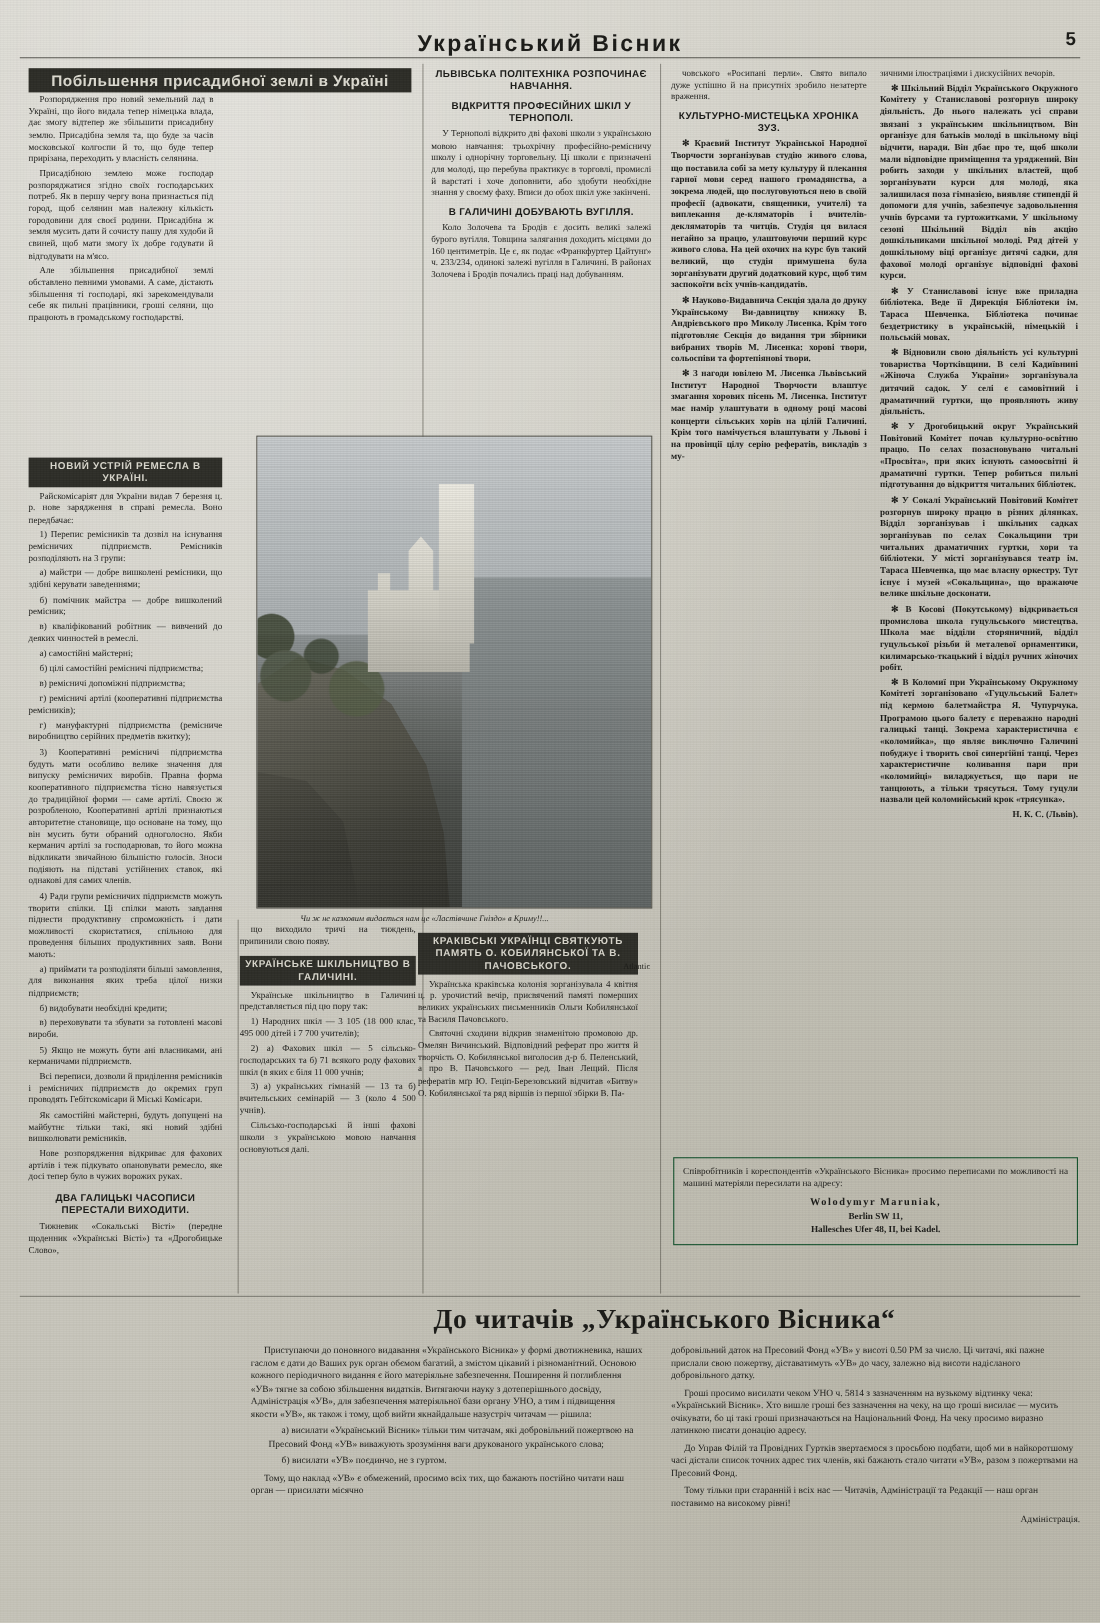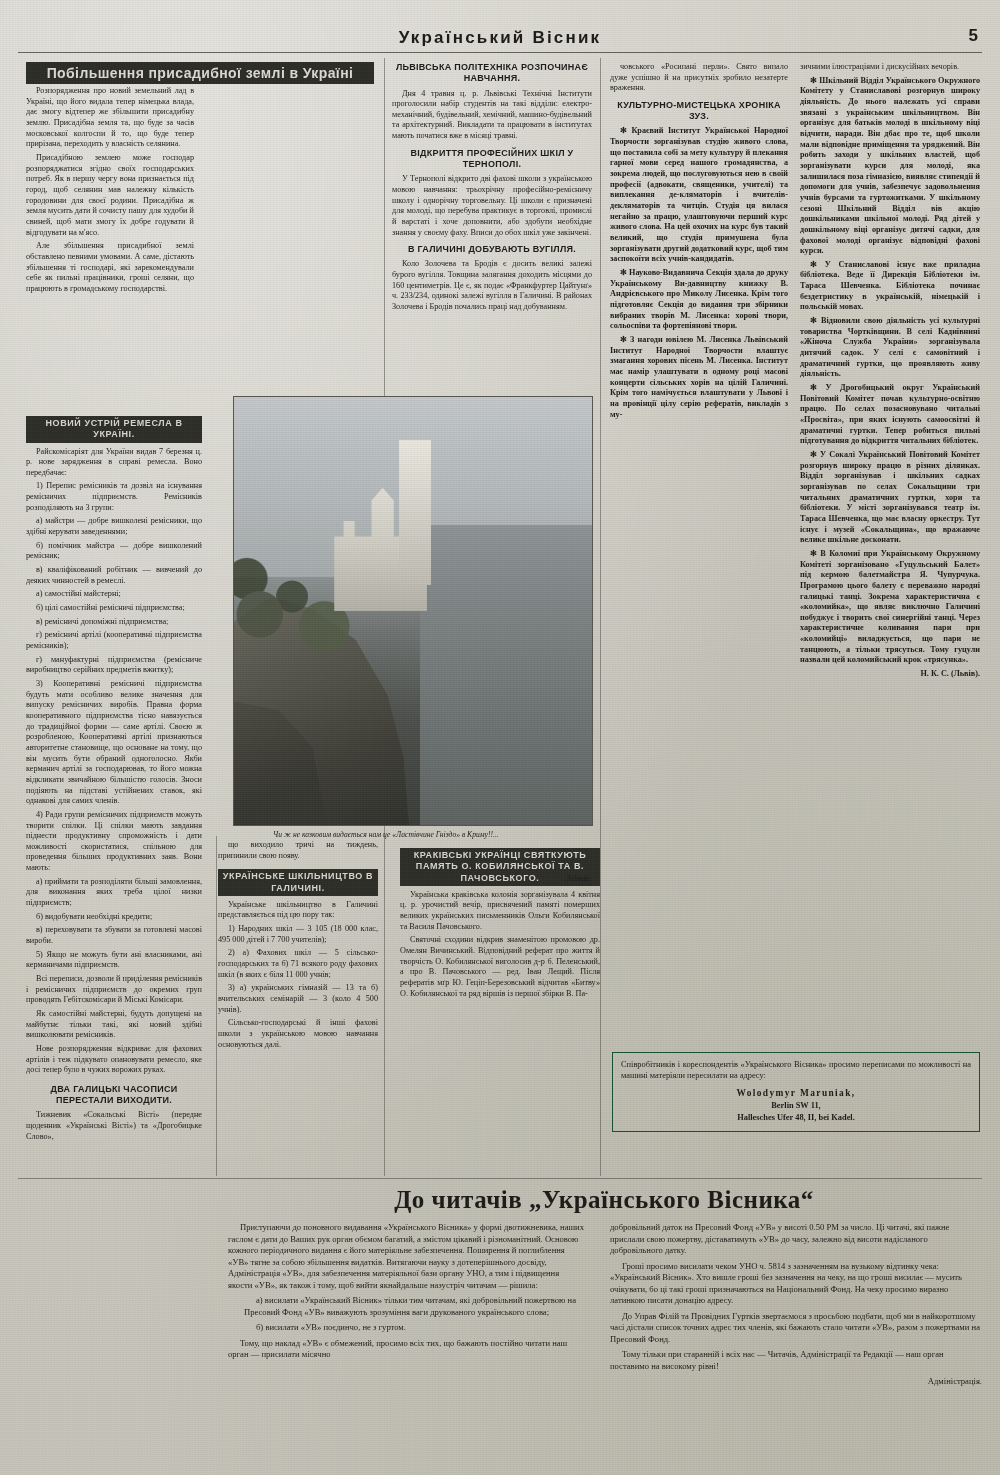--- a/index.html
+++ b/index.html
@@ -27,21 +27,21 @@
     opacity:.55;pointer-events:none;
   }
   .sheet{position:absolute;inset:0;}
 
   
   .masthead{
     position:absolute;left:18px;right:18px;top:28px;height:26px;
   }
   .masthead .title{
     position:absolute;left:0;right:0;text-align:center;
-    font-size:17px;font-weight:bold;letter-spacing:2.2px;
+    font-size:21px;font-weight:bold;letter-spacing:2.2px;
     font-family:"Liberation Sans",sans-serif;
   }
   .masthead .pageno{
     position:absolute;right:4px;top:-2px;font-size:17px;font-weight:bold;
     font-family:"Liberation Sans",sans-serif;
   }
   .rule{
     position:absolute;left:18px;right:18px;height:1px;background:#3a3a33;opacity:.75;
   }
   .rule.thin{height:1px;opacity:.5}
@@ -223,28 +223,27 @@
     <div class="hdr banner" style="margin-top:8px;">УКРАЇНСЬКЕ ШКІЛЬНИЦТВО В ГАЛИЧИНІ.</div>
     <p>Українське шкільництво в Галичині представляється під цю пору так:</p>
     <p>1) Народних шкіл — 3 105 (18 000 клас, 495 000 дітей і 7 700 учителів);</p>
     <p>2) а) Фахових шкіл — 5 сільсько-господарських та б) 71 всякого роду фахових шкіл (в яких є біля 11 000 учнів;</p>
     <p>3) а) українських гімназій — 13 та б) вчительських семінарій — 3 (коло 4 500 учнів).</p>
     <p>Сільсько-господарські й інші фахові школи з українською мовою навчання основуються далі.</p>
   </div>
 
   <div class="col" style="left:392px;top:62px;width:200px;">
     <div class="hdr">ЛЬВІВСЬКА ПОЛІТЕХНІКА РОЗПОЧИНАЄ НАВЧАННЯ.</div>
-    <p>Дня 4 травня ц. р. Львівські Технічні Інститути проголосили набір студентів на такі відділи: електро-механічний, будівельний, хемічний, машино-будівельний та архітектурний. Викладати та працювати в інститутах мають початися вже в місяці травні.</p>
     <div class="hdr" style="margin-top:6px;">ВІДКРИТТЯ ПРОФЕСІЙНИХ ШКІЛ У ТЕРНОПОЛІ.</div>
     <p>У Тернополі відкрито дві фахові школи з українською мовою навчання: трьохрічну професійно-ремісничу школу і однорічну торговельну. Ці школи є призначені для молоді, що перебува практикує в торговлі, промислі й варстаті і хоче доповнити, або здобути необхідне знання у своєму фаху. Вписи до обох шкіл уже закінчені.</p>
     <div class="hdr" style="margin-top:6px;">В ГАЛИЧИНІ ДОБУВАЮТЬ ВУГІЛЛЯ.</div>
     <p>Коло Золочева та Бродів є досить великі залежі бурого вугілля. Товщина залягання доходить місцями до 160 центиметрів. Це є, як подає «Франкфуртер Цайтунґ» ч. 233/234, одинокі залежі вугілля в Галичині. В районах Золочева і Бродів почались праці над добуванням.</p>
   </div>
 
-  <div class="col" style="left:400px;top:840px;width:200px;">
+  <div class="col" style="left:380px;top:840px;width:200px;">
     <p></p>
     <div class="hdr banner" style="margin-top:8px;">КРАКІВСЬКІ УКРАЇНЦІ СВЯТКУЮТЬ ПАМЯТЬ О. КОБИЛЯНСЬКОЇ ТА В. ПАЧОВСЬКОГО.</div>
     <p>Українська краківська колонія зорганізувала 4 квітня ц. р. урочистий вечір, присвячений памяті померших великих українських письменників Ольги Кобилянської та Василя Пачовського.</p>
     <p>Святочні сходини відкрив знаменітою промовою др. Омелян Вичинський. Відповідний реферат про життя й творчість О. Кобилянської виголосив д-р б. Пеленський, а про В. Пачовського — ред. Іван Лещий. Після рефератів мґр Ю. Геціп-Березовський відчитав «Битву» О. Кобилянської та ряд віршів із першої збірки В. Па-</p>
   </div>
 
   <div class="col" style="left:610px;top:62px;width:178px;">
     <p>човського «Росипані перли». Свято випало дуже успішно й на присутніх зробило незатерте враження.</p>
     <div class="hdr" style="margin-top:6px;">КУЛЬТУРНО-МИСТЕЦЬКА ХРОНІКА ЗУЗ.</div>
     <p class="star">✻ Краєвий Інститут Української Народної Творчости зорганізував студію живого слова, що поставила собі за мету культуру й плекання гарної мови серед нашого громадянства, а зокрема людей, що послуговуються нею в своїй професії (адвокати, священики, учителі) та виплекання де-кляматорів і вчителів-декляматорів та читців. Студія ця вилася негайно за працю, улаштовуючи перший курс живого слова. На цей охочих на курс був такий великий, що студія примушена була зорганізувати другий додатковий курс, щоб тим заспокоїти всіх учнів-кандидатів.</p>
@@ -252,20 +251,21 @@
     <p class="star">✻ З нагоди ювілею М. Лисенка Львівський Інститут Народної Творчости влаштує змагання хорових пісень М. Лисенка. Інститут має намір улаштувати в одному році масові концерти сільських хорів на цілій Галичині. Крім того намічується влаштувати у Львові і на провінції цілу серію рефератів, викладів з му-</p>
   </div>
 
   <div class="col" style="left:800px;top:62px;width:180px;">
     <p class="ni">зичними ілюстраціями і дискусійних вечорів.</p>
     <p class="star">✻ Шкільний Відділ Українського Окружного Комітету у Станиславові розгорнув широку діяльність. До нього належать усі справи звязані з українським шкільництвом. Він організує для батьків молоді в шкільному віці відчити, наради. Він дбає про те, щоб школи мали відповідне приміщення та уряджений. Він робить заходи у шкільних властей, щоб зорганізувати курси для молоді, яка залишилася поза гімназією, виявляє стипендії й допомоги для учнів, забезпечує задовольнення учнів бурсами та гуртожитками. У шкільному сезоні Шкільний Відділ вів акцію дошкільниками шкільної молоді. Ряд дітей у дошкільному віці організує дитячі садки, для фахової молоді організує відповідні фахові курси.</p>
     <p class="star">✻ У Станиславові існує вже приладна бібліотека. Веде її Дирекція Бібліотеки ім. Тараса Шевченка. Бібліотека починає бездетристику в українській, німецькій і польській мовах.</p>
     <p class="star">✻ Відновили свою діяльність усі культурні товариства Чортківщини. В селі Кадиївнині «Жіноча Служба України» зорганізувала дитячий садок. У селі є самовітний і драматичний гуртки, що проявляють живу діяльність.</p>
     <p class="star">✻ У Дрогобицький округ Український Повітовий Комітет почав культурно-освітню працю. По селах позасновувано читальні «Просвіта», при яких існують самоосвітні й драматичні гуртки. Тепер робиться пильні підготування до відкриття читальних бібліотек.</p>
     <p class="star">✻ У Сокалі Український Повітовий Комітет розгорнув широку працю в різних ділянках. Відділ зорганізував і шкільних садках зорганізував по селах Сокальщини три читальних драматичних гуртки, хори та бібліотеки. У місті зорганізувався театр ім. Тараса Шевченка, що має власну оркестру. Тут існує і музей «Сокальщина», що вражаюче велике шкільне досконати.</p>
+    <p class="star">✻ В Косові (Покутському) відкривається промислова школа гуцульського мистецтва. Школа має відділи сторяничний, відділ гуцульської різьби й металевої орнаментики, килимарсько-ткацький і відділ ручних жіночих робіт.</p>
     <p class="star">✻ В Коломиї при Українському Окружному Комітеті зорганізовано «Гуцульський Балет» під кермою балетмайстра Я. Чупурчука. Програмою цього балету є переважно народні галицькі танці. Зокрема характеристична є «коломийка», що являє виключно Галичині побуджує і творить свої синергійні танці. Через характеристичне коливання пари при «коломийці» виладжується, що пари не танцюють, а тільки трясуться. Тому гуцули назвали цей коломийський крок «трясунка».</p>
     <div class="sig">Н. К. С. (Львів).</div>
   </div>
 
   <div class="photo-wrap">
     <div class="photo">
       <div class="sky"></div>
       <div class="sea"></div>
       <div class="cliff"></div>
       <div class="cliff2"></div>

